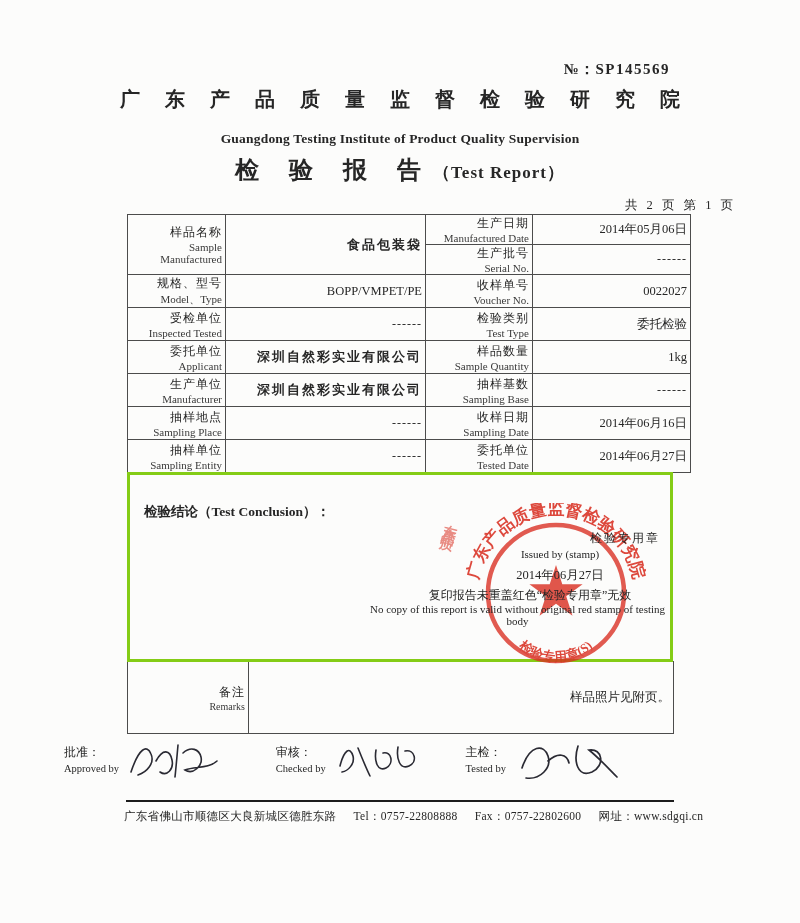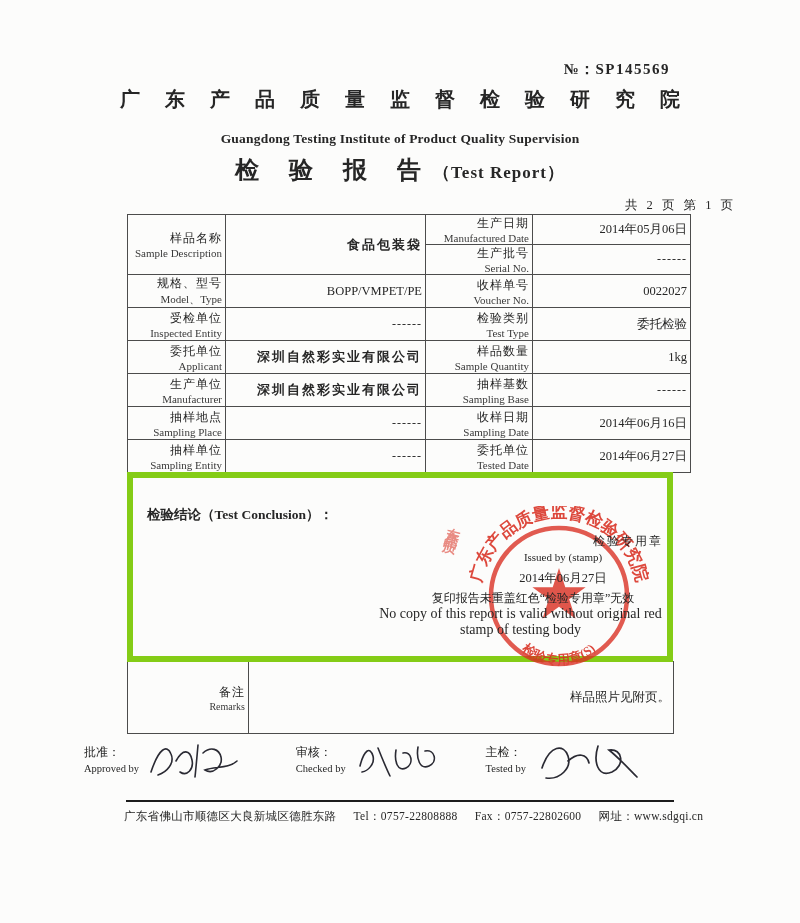--- a/index.html
+++ b/index.html
@@ -73,21 +73,21 @@
   table.grid.wide { margin-top:-1px; }
   .w1 { width:121px; } .w2 { width:425px; }
   tr.r-char td { height:30px; }
   tr.r-ref  td { height:56px; }
   td.left-val { text-align:left; padding-left:12px; }
   
   .conclusion {
     position:relative;
     width:546px; margin-left:127px; margin-top:-1px;
     height:190px;
-    border:6px solid #84cc16;
+    border:3px solid #84cc16;
   }
   .concl-heading {
     margin:28px 0 0 14px;
     font-size:13.5px; font-weight:bold;
   }
   .concl-body {
     margin:12px 0 0 32px;
     font-size:13px; letter-spacing:1px;
   }
   .stamp-caption {
@@ -101,42 +101,42 @@
   .stamp-date {
     position:absolute; top:92px; left:330px; width:200px;
     text-align:center; font-size:12.5px;
   }
   .notice-cn {
     position:absolute; top:112px; left:255px; width:290px;
     text-align:center; font-size:12px;
   }
   .notice-en {
     position:absolute; top:128px; left:230px; width:315px;
-    text-align:center; font-size:14px;
+    text-align:center; font-size:11px;
   }
   .stamp-wrap {
     position:absolute; top:28px; left:336px;
     width:180px; height:180px;
     opacity:.88;
     pointer-events:none;
   }
   .stamp-ghost {
     position:absolute; top:38px; left:313px;
     color:#d93022; opacity:.55;
     font-size:14px; font-weight:bold;
     writing-mode:vertical-rl;
     letter-spacing:4px;
     transform:rotate(14deg);
   }
   
   tr.r-remarks td { height:72px; }
   td.remarks-val { text-align:left; vertical-align:top; padding:10px 0 0 12px; }
   
   .sig-row {
-    width:560px; margin:10px 0 0 84px;
+    width:560px; margin:10px 0 0 64px;
     display:flex; align-items:flex-start;
   }
   .sig-block { display:flex; align-items:flex-start; }
   .sig-labels { font-size:12px; line-height:1.45; white-space:nowrap; }
   .sig-labels .en { font-size:10.5px; }
   .sig-script { margin:-6px 0 0 6px; }
   .gap1 { width:70px; } .gap2 { width:58px; }
   
   .footer-rule {
     width:548px; margin:14px 0 0 126px;
@@ -162,21 +162,21 @@
   <div class="report-title">
     <span class="t-cn">检 验 报 告</span><span class="t-en">（Test Report）</span>
   </div>
   <div class="page-info">共 2 页 第 1 页</div>
 
   <table class="grid">
     <tbody>
         <tr class="r-sub">
       <td class="c1" rowspan="2">
         <span class="lbl-cn">样品名称</span>
-        <span class="lbl-en">Sample Description</span>
+        <span class="lbl-en">Sample Manufactured</span>
       </td>
       <td class="c2 val-bold" rowspan="2">食品包装袋</td>
       <td class="c3">
         <span class="lbl-cn">生产日期</span>
         <span class="lbl-en">Manufactured Date</span>
       </td>
       <td class="c4 val">2014年05月06日</td>
     </tr>
     <tr class="r-sub">
       <td class="c3">
@@ -194,21 +194,21 @@
       <td class="val">BOPP/VMPET/PE</td>
       <td>
             <span class="lbl-cn">收样单号</span>
             <span class="lbl-en">Voucher No.</span>
           </td>
       <td class="val">0022027</td>
     </tr>
     <tr class="r-std">
       <td>
             <span class="lbl-cn">受检单位</span>
-            <span class="lbl-en">Inspected Entity</span>
+            <span class="lbl-en">Inspected Tested</span>
           </td>
       <td class="dash">------</td>
       <td>
             <span class="lbl-cn">检验类别</span>
             <span class="lbl-en">Test Type</span>
           </td>
       <td class="val">委托检验</td>
     </tr>
     <tr class="r-std">
       <td>

